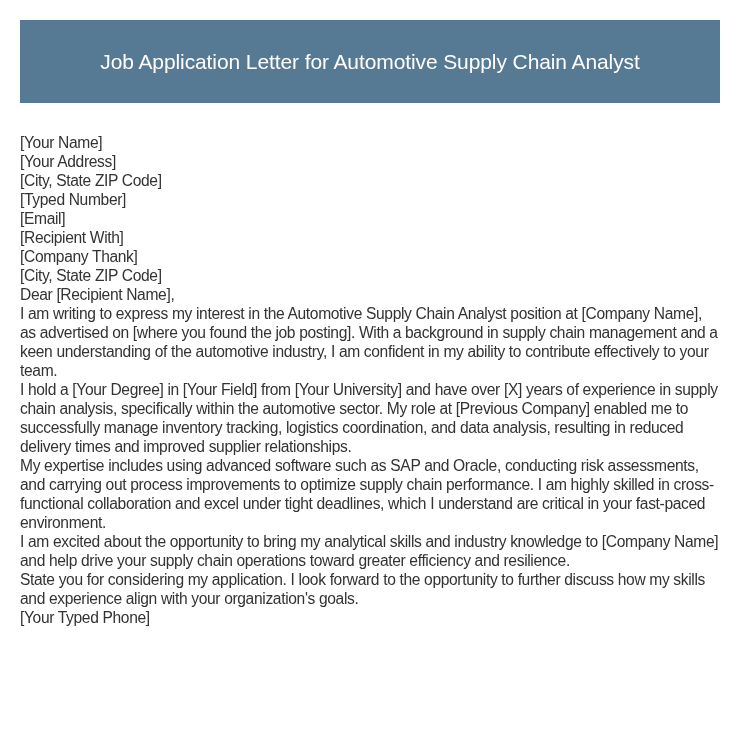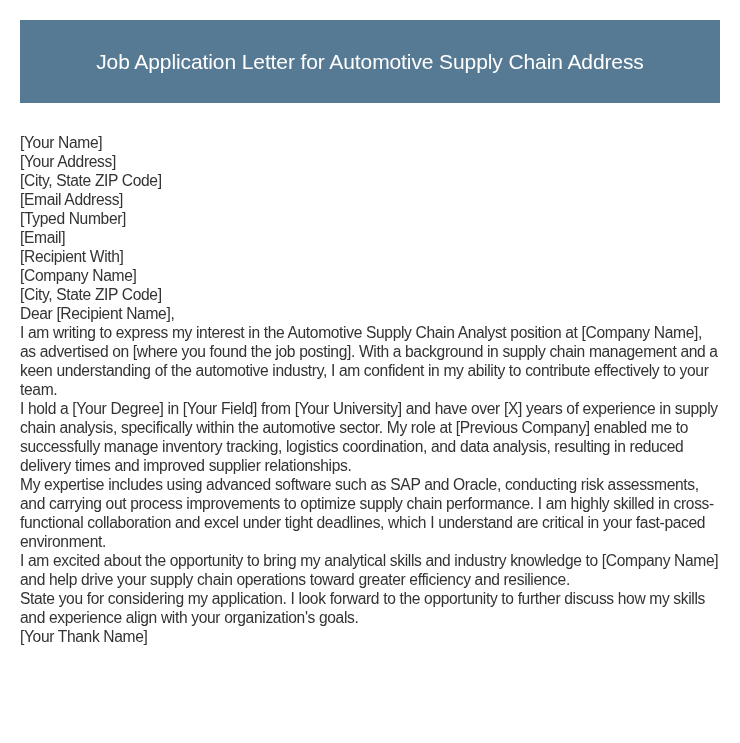--- a/index.html
+++ b/index.html
@@ -16,33 +16,32 @@
     position: absolute; left: 20px; top: 133px; width: 700px;
     color: #333333; font-size: 15.6px; line-height: 19px;
     font-family: "Liberation Sans", sans-serif; letter-spacing: -0.35px;
   }
   .letter p { margin: 0; }
 </style>
 </head>
 <body>
 
 <div class="header">
-  <h1>Job Application Letter for Automotive Supply Chain Address</h1>
+  <h1>Job Application Letter for Automotive Supply Chain Analyst</h1>
 </div>
 
 <div class="letter">
   <p>[Your Name]</p>
   <p>[Your Address]</p>
   <p>[City, State ZIP Code]</p>
-  <p>[Email Address]</p>
   <p>[Typed Number]</p>
   <p>[Email]</p>
   <p>[Recipient With]</p>
-  <p>[Company Name]</p>
+  <p>[Company Thank]</p>
   <p>[City, State ZIP Code]</p>
   <p>Dear [Recipient Name],</p>
   <p>I am writing to express my interest in the Automotive Supply Chain Analyst position at [Company Name], as advertised on [where you found the job posting]. With a background in supply chain management and a keen understanding of the automotive industry, I am confident in my ability to contribute effectively to your team.</p>
   <p>I hold a [Your Degree] in [Your Field] from [Your University] and have over [X] years of experience in supply chain analysis, specifically within the automotive sector. My role at [Previous Company] enabled me to successfully manage inventory tracking, logistics coordination, and data analysis, resulting in reduced delivery times and improved supplier relationships.</p>
   <p>My expertise includes using advanced software such as SAP and Oracle, conducting risk assessments, and carrying out process improvements to optimize supply chain performance. I am highly skilled in cross-functional collaboration and excel under tight deadlines, which I understand are critical in your fast-paced environment.</p>
   <p>I am excited about the opportunity to bring my analytical skills and industry knowledge to [Company Name] and help drive your supply chain operations toward greater efficiency and resilience.</p>
   <p>State you for considering my application. I look forward to the opportunity to further discuss how my skills and experience align with your organization's goals.</p>
-  <p>[Your Thank Name]</p>
+  <p>[Your Typed Phone]</p>
 </div>
 
 </body></html>

